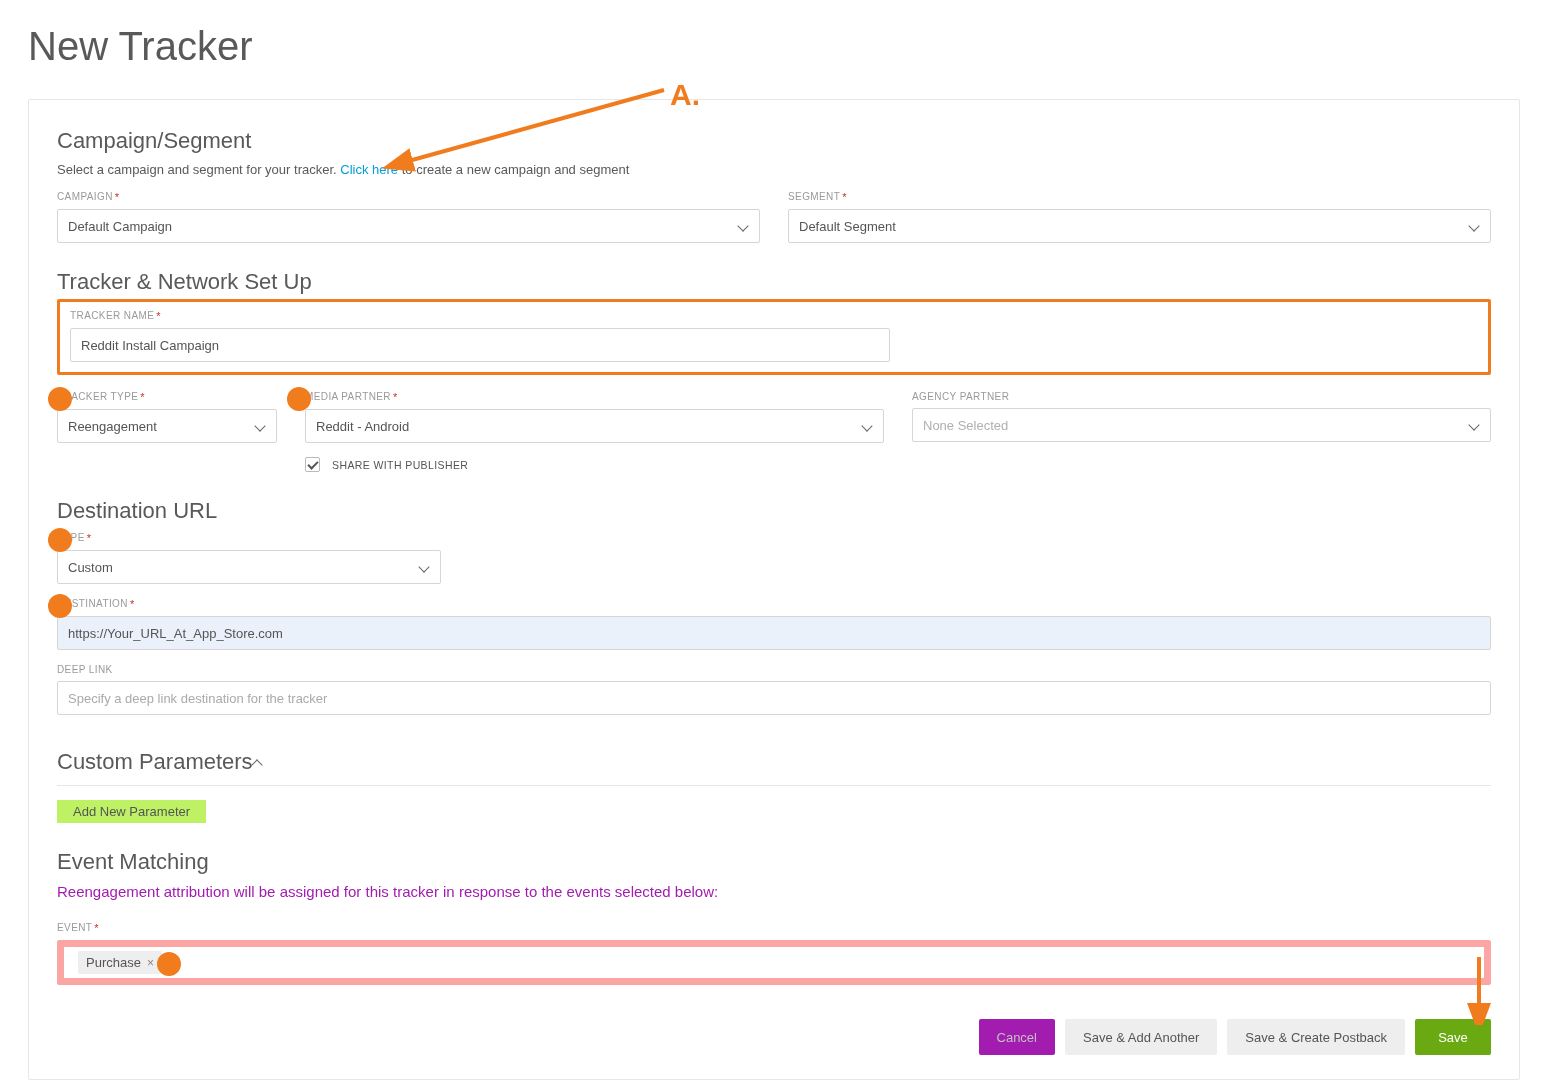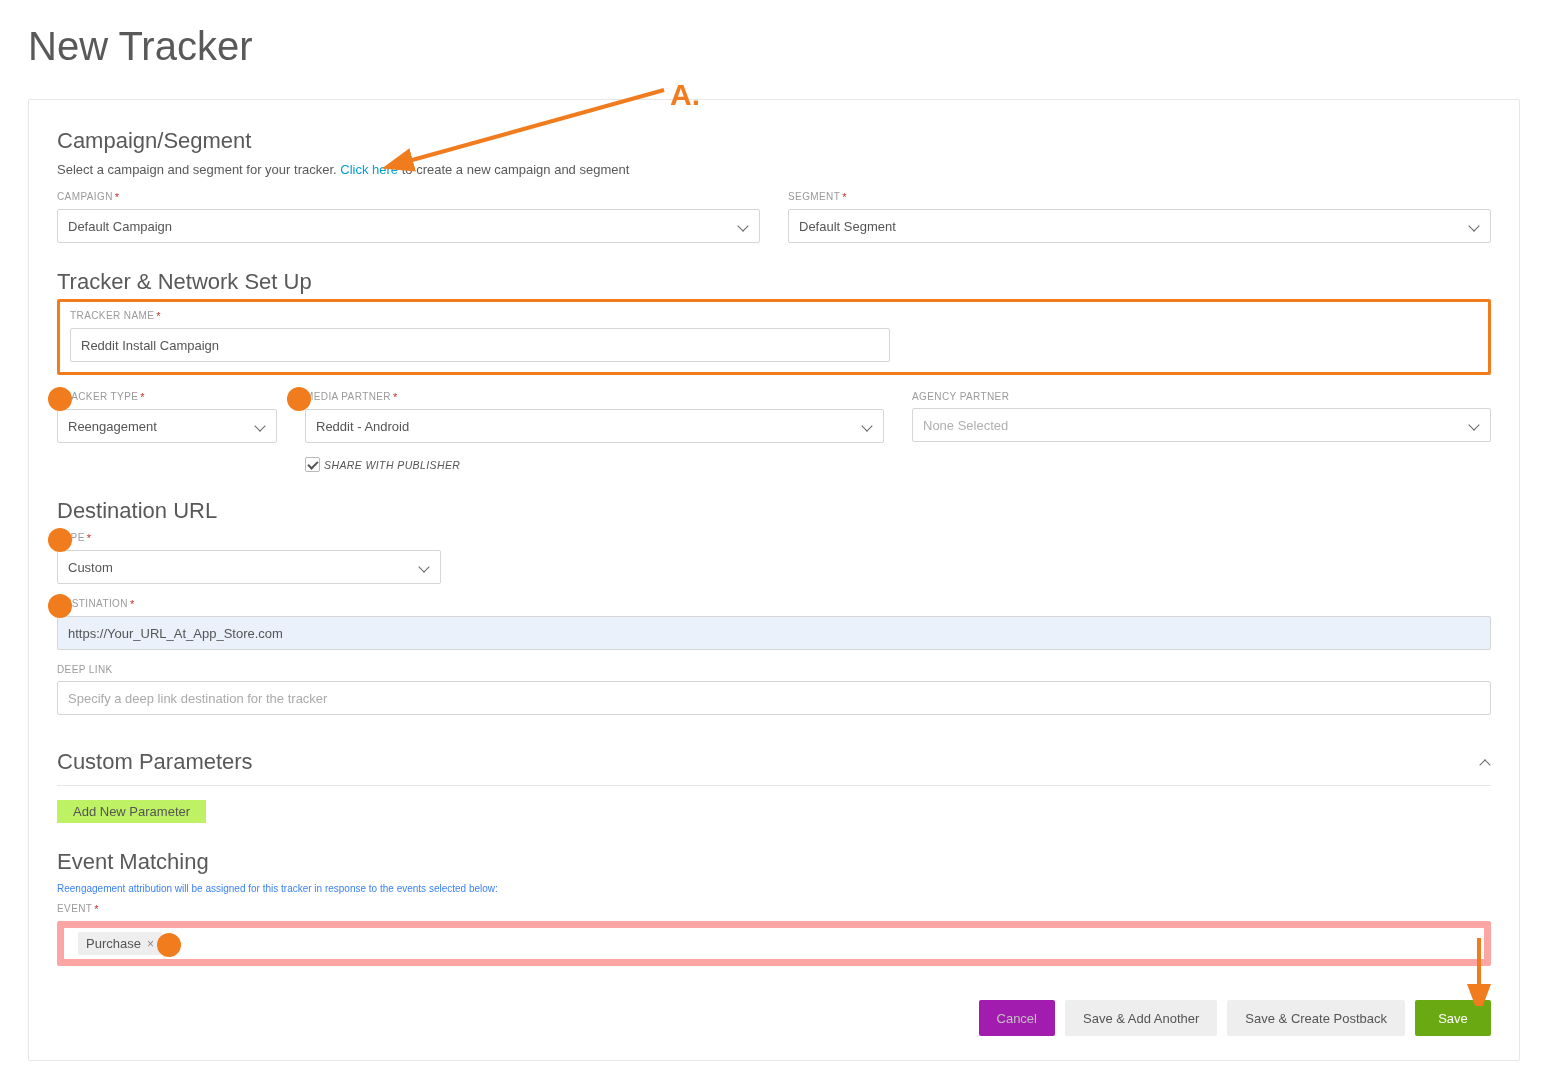--- a/index.html
+++ b/index.html
@@ -82,38 +82,38 @@
     border: 3px solid #f07c1e;
     border-radius: 2px;
     padding: 8px 10px 10px 10px;
     margin-top: 2px;
   }
   .highlight-box .field-label { margin-top: 0; }
   .tracker-row { display:flex; gap:28px; margin-top:16px; }
   .tracker-row .col-sm { flex: 0 0 220px; }
   .tracker-row .col-md { flex: 1; }
   .tracker-row .col-lg { flex: 1; }
-  .checkbox-row { display:flex; align-items:center; gap:4px; margin-top:14px; margin-left: 0; font-style: italic; }
+  .checkbox-row { display:flex; align-items:center; gap:12px; margin-top:14px; margin-left: 0; }
   .cb {
     width:15px; height:15px; border:1px solid #b9b9b9; border-radius:2px;
     display:flex; align-items:center; justify-content:center; background:#fff;
   }
   .cb.checked::after {
     content:""; width:4px; height:8px; border-right:2px solid #555; border-bottom:2px solid #555;
     transform: rotate(45deg); margin-top:-2px;
   }
   .cb-label { font-size:10.5px; letter-spacing:.4px; color:#555; }
   .dest-sm { width: 384px; max-width:460px; }
   .collapsible { border-bottom:1px solid #e6e6e6; padding: 6px 0 10px 0; margin-top:28px;}
-  .collapsible-head { display:flex; justify-content:space-between; align-items:center; cursor:pointer;}
+  .collapsible-head { display:flex; align-items:center; cursor:pointer;}
   .add-param-btn {
     margin-top:14px; background:#bef264; border:none; color:#555;
     font-size:13px; padding: 4px 16px; cursor:pointer;
   }
-  .event-desc { font-size:10px; color:#3b82f6; margin-top:6px; margin-bottom:9px;}
+  .event-desc { font-size:15px; color:#a21caf; margin-top:6px; margin-bottom:22px;}
   .event-box {
     border:7px solid #fca5a5; border-radius:2px; min-height:36px;
     display:flex; align-items:center; gap:6px; padding:4px 14px;
   }
   .tag {
     background:#eeeeee; color:#555; font-size:13px; padding:4px 8px;
     display:inline-flex; align-items:center; gap:6px; border-radius:2px;
   }
   .tag .close { font-size:12px; color:#888; cursor:pointer;}
   .plus-icon { color:#888; font-size:15px; padding:0 4px; cursor:pointer;}

